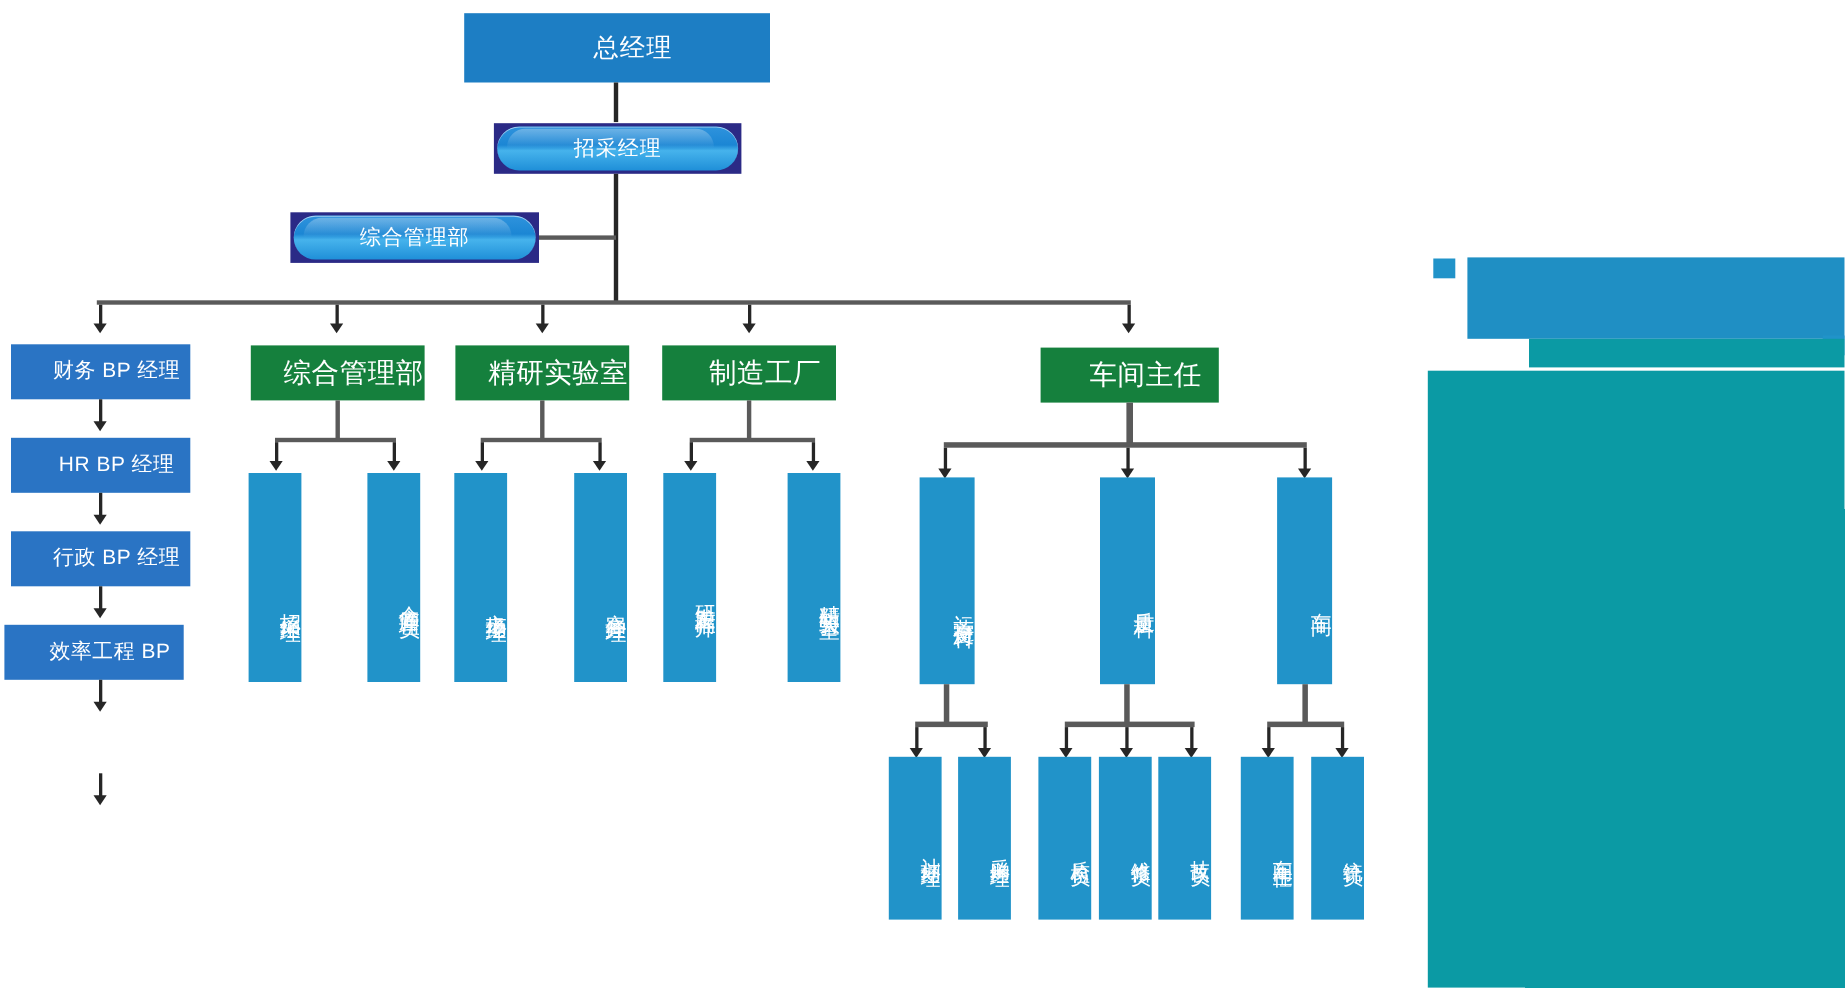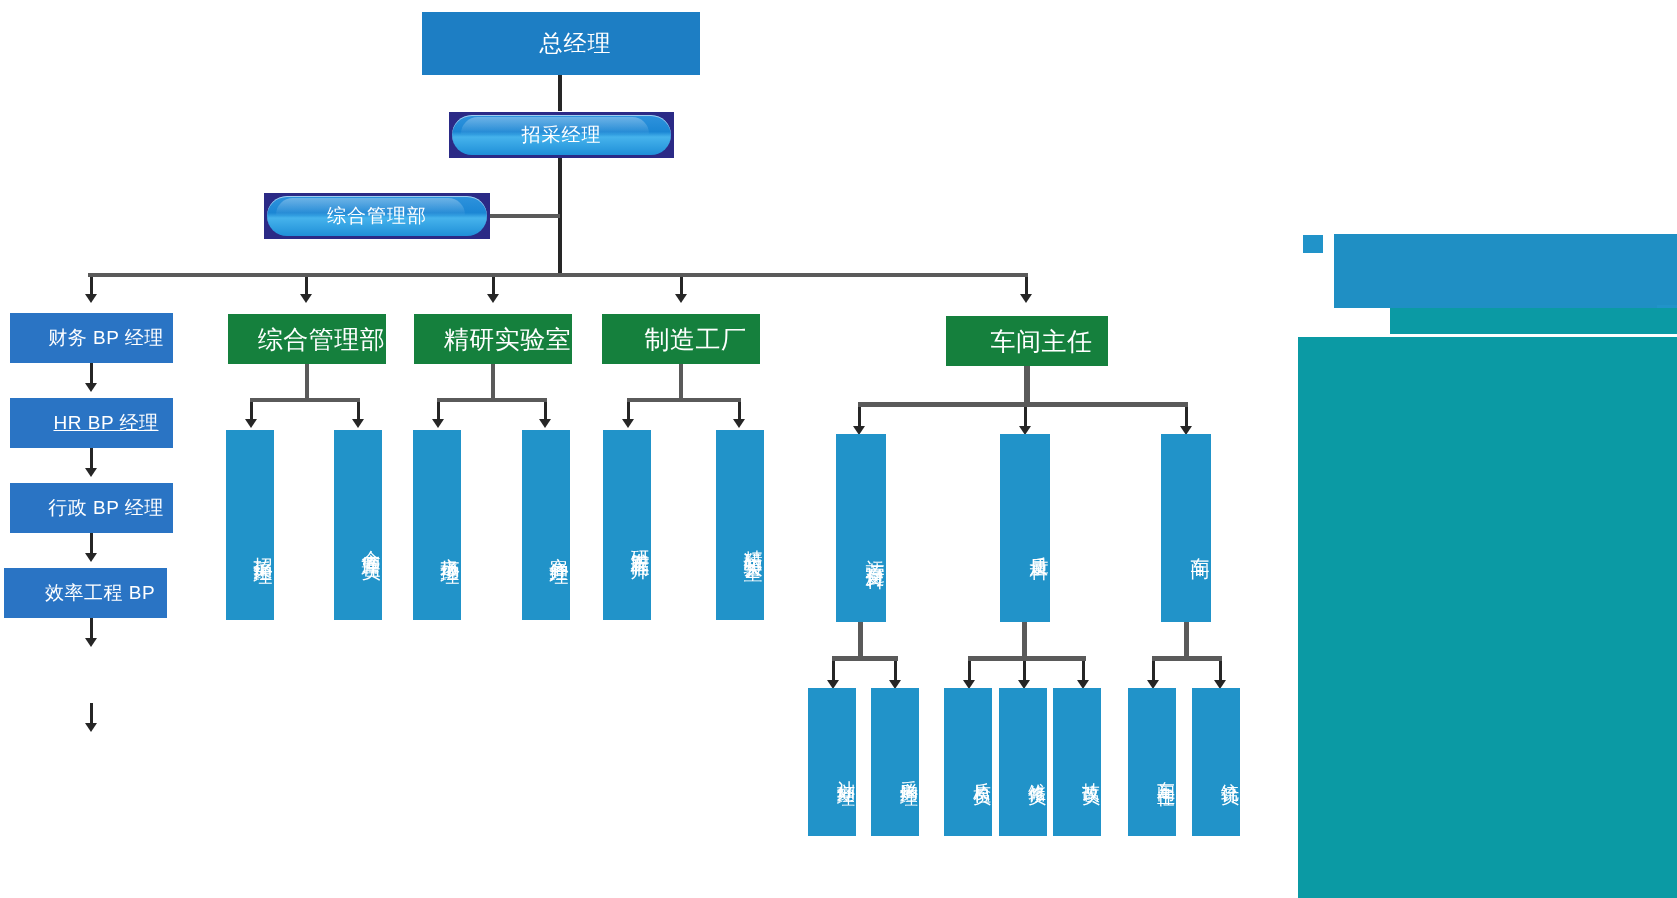--- a/index.html
+++ b/index.html
@@ -108,21 +108,21 @@
   <div class="ln-dk" style="left:680px;top:277px;width:3px;height:20px;"></div>
   <div class="arrow" style="left:675px;top:294px;"></div>
 
   <div class="ln-dk" style="left:1025px;top:277px;width:3px;height:20px;"></div>
   <div class="arrow" style="left:1020px;top:294px;"></div>
 
   <div class="node n-bp" style="left:10px;top:313px;width:163px;height:50px;">财务 BP 经理</div>
   <div class="ln-dk" style="left:90px;top:363px;width:3px;height:23px;"></div>
   <div class="arrow" style="left:85px;top:383px;"></div>
 
-  <div class="node n-bp" style="left:10px;top:398px;width:163px;height:50px;text-decoration:underline;">HR BP 经理</div>
+  <div class="node n-bp" style="left:10px;top:398px;width:163px;height:50px;">HR BP 经理</div>
   <div class="ln-dk" style="left:90px;top:448px;width:3px;height:23px;"></div>
   <div class="arrow" style="left:85px;top:468px;"></div>
 
   <div class="node n-bp" style="left:10px;top:483px;width:163px;height:50px;">行政 BP 经理</div>
   <div class="ln-dk" style="left:90px;top:533px;width:3px;height:23px;"></div>
   <div class="arrow" style="left:85px;top:553px;"></div>
 
   <div class="node n-bp" style="left:4px;top:568px;width:163px;height:50px;">效率工程 BP</div>
   <div class="ln-dk" style="left:90px;top:618px;width:3px;height:23px;"></div>
   <div class="arrow" style="left:85px;top:638px;"></div>

